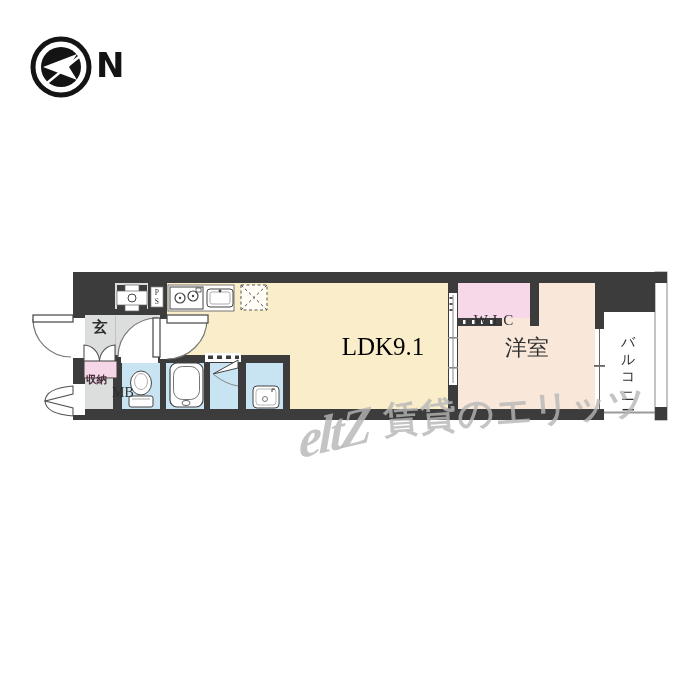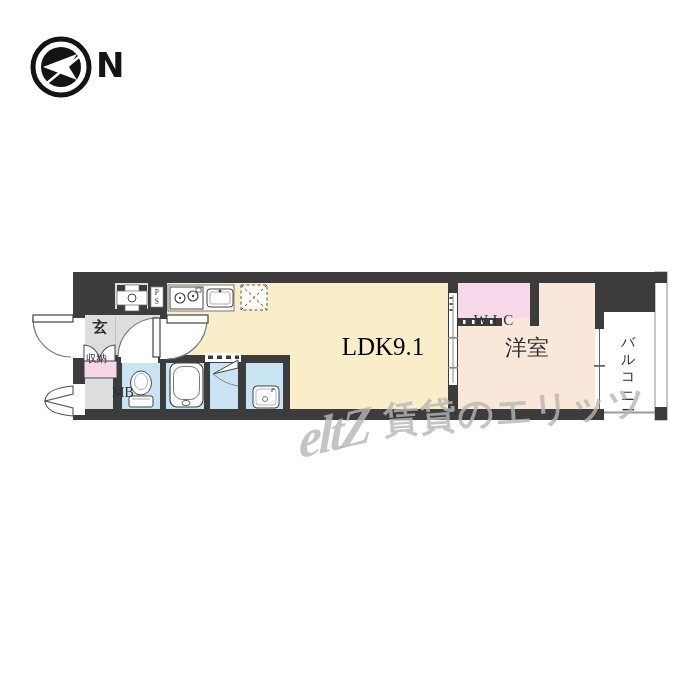--- a/index.html
+++ b/index.html
@@ -195,21 +195,21 @@
       <rect x="256" y="389" width="20" height="16" rx="3" fill="none" stroke="#999999" stroke-width="0.7"></rect>
       <path d="M272,392 l0,-3 l3,0" fill="none" stroke="#444444" stroke-width="1"></path>
       <circle cx="265" cy="399" r="2.5" fill="none" stroke="#555555" stroke-width="0.8"></circle>
     </g>
 
     <rect x="84" y="361" width="33" height="17" stroke="#3c3c3c" stroke-width="1" fill="#f6d7e7"></rect>
   </svg>
 
   <div class="lbl" style="left:86px;top:320px;width:28px;font-size:15px;font-weight:bold;">玄</div>
 
-  <div class="lbl" style="left:84px;top:353px;width:25px;font-size:10.5px;color:#4a2b3b;font-weight:normal;">収納</div>
+  <div class="lbl" style="left:84px;top:374px;width:25px;font-size:10.5px;color:#4a2b3b;font-weight:bold;">収納</div>
 
   <div class="lbl" style="left:85px;top:386px;width:28px;font-size:14px;margin-left:24px;">MB</div>
 
   <div class="lbl vert" style="left:152.5px;top:288px;font-size:7.5px;letter-spacing:0px;color:#333;">PS</div>
 
   <div class="lbl" style="left:327px;top:334px;width:112px;font-size:25px;color:#000000;">LDK9.1</div>
 
   <div class="lbl" style="left:458px;top:292px;width:72px;font-size:15px;letter-spacing:1px;margin-top:21px;">W.I.C</div>
 
   <div class="lbl" style="left:470px;top:336px;width:114px;font-size:22px;">洋室</div>

